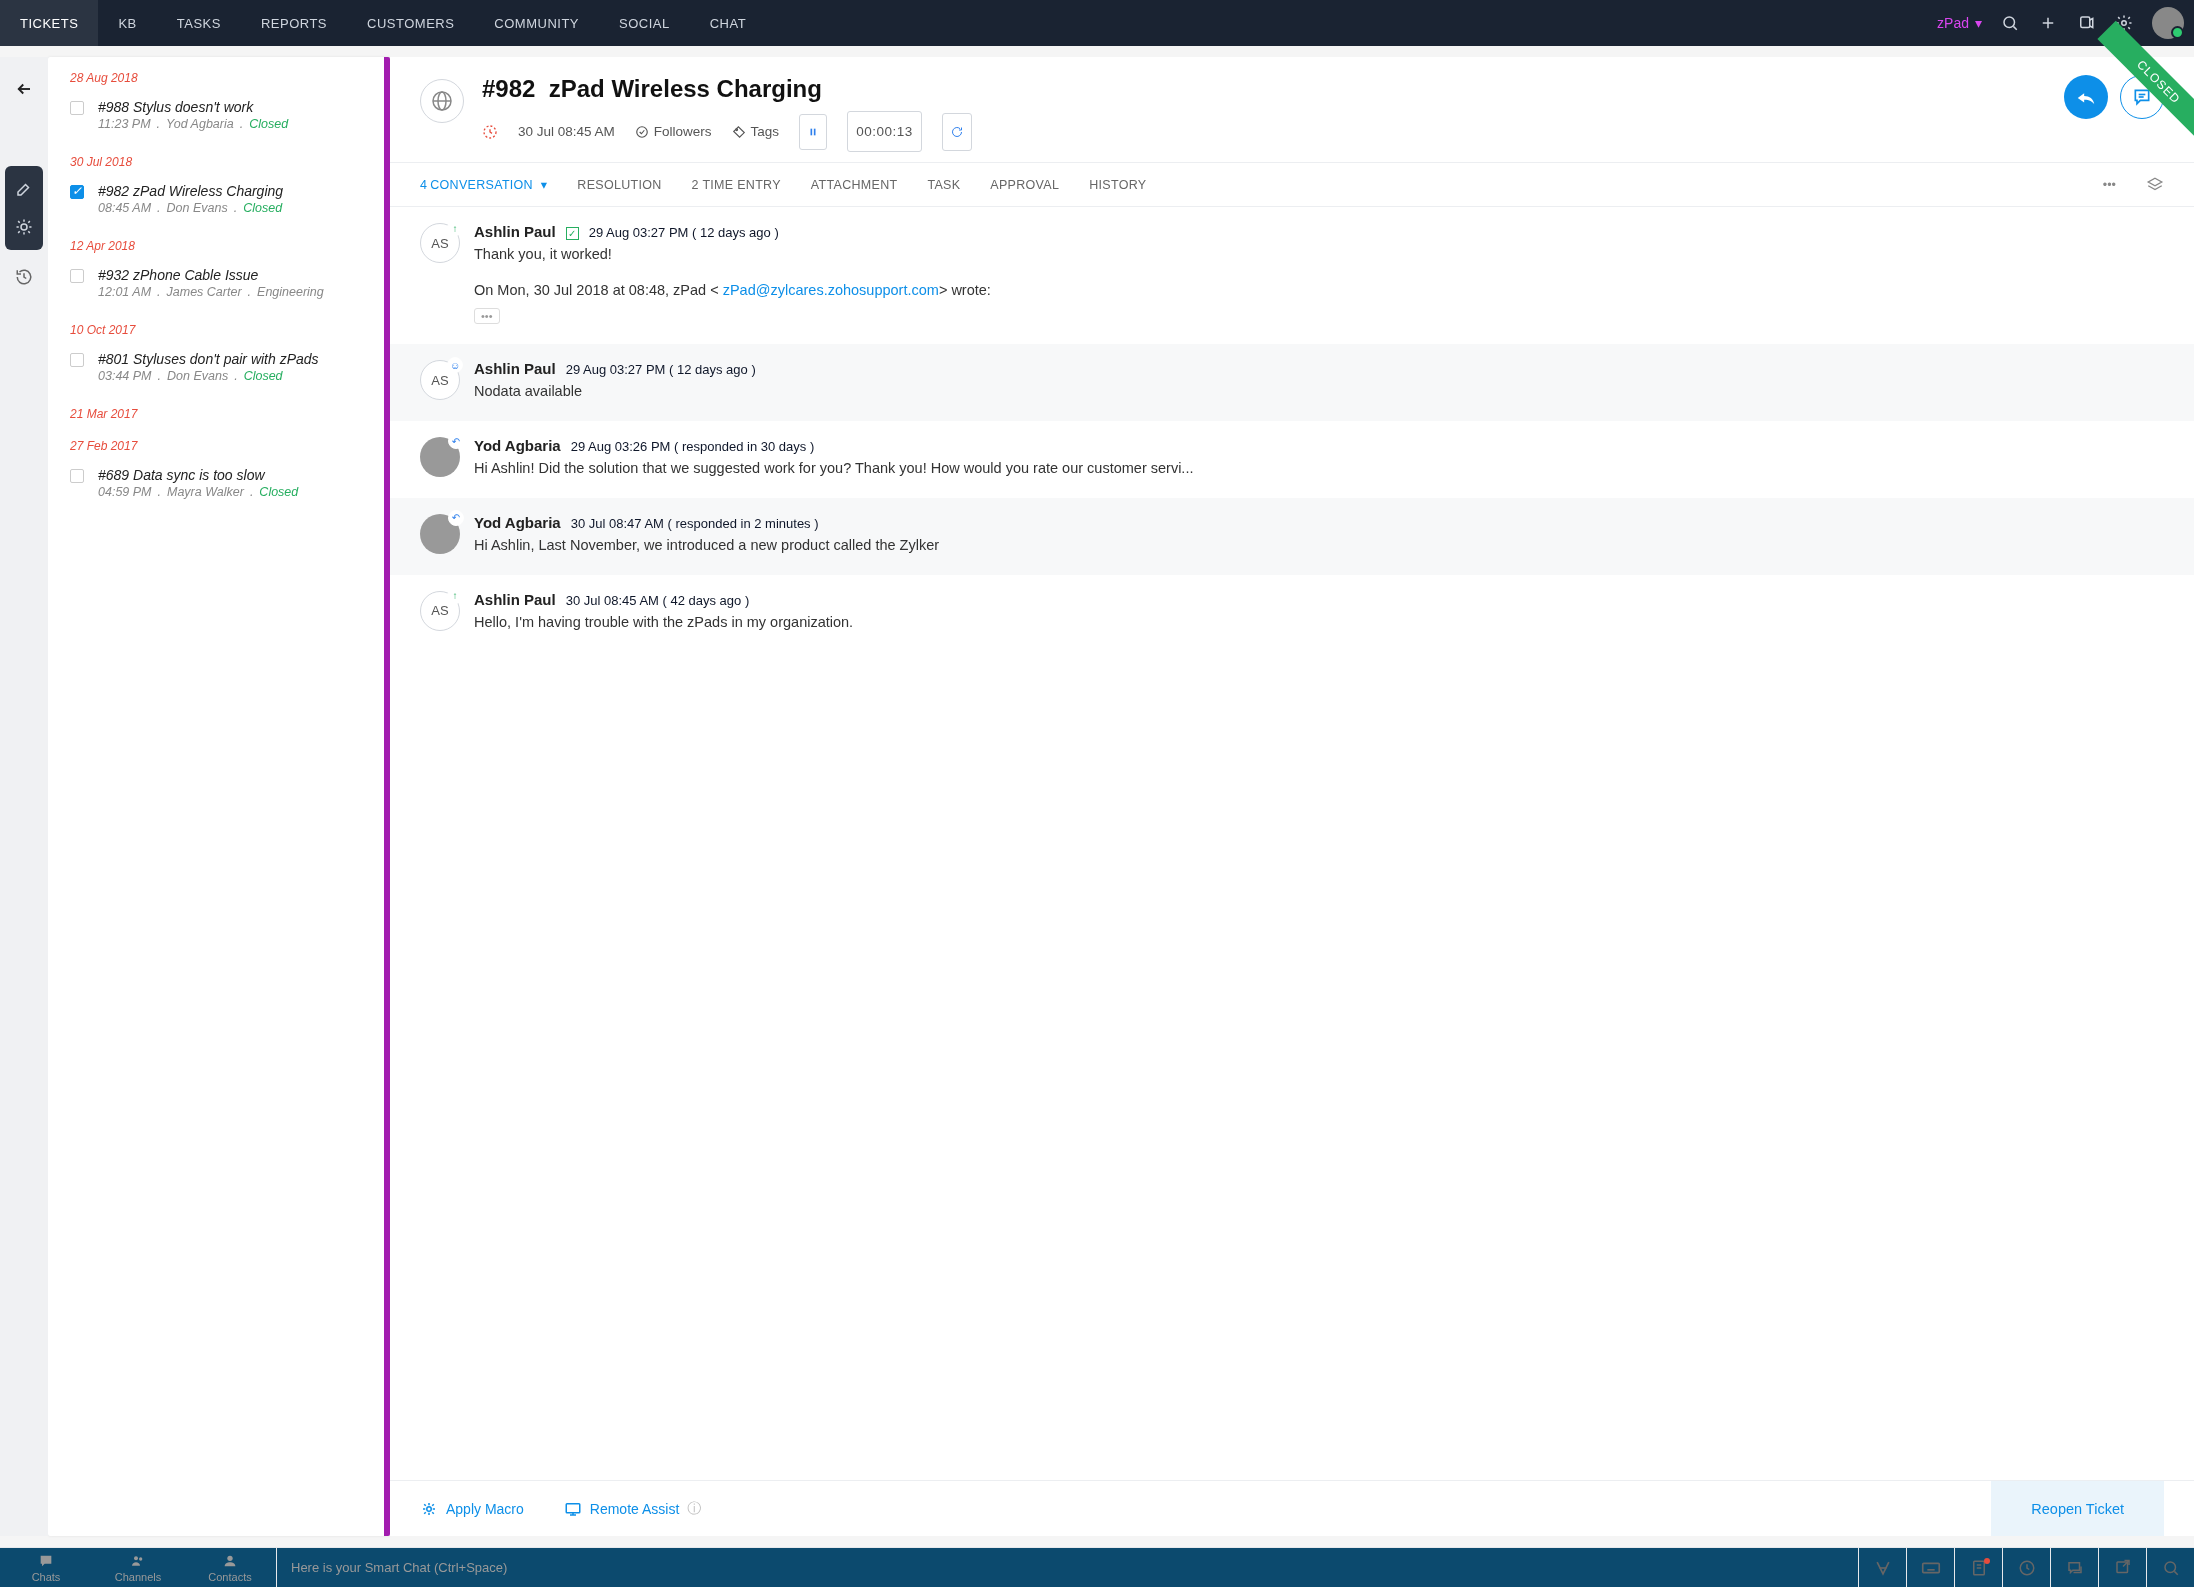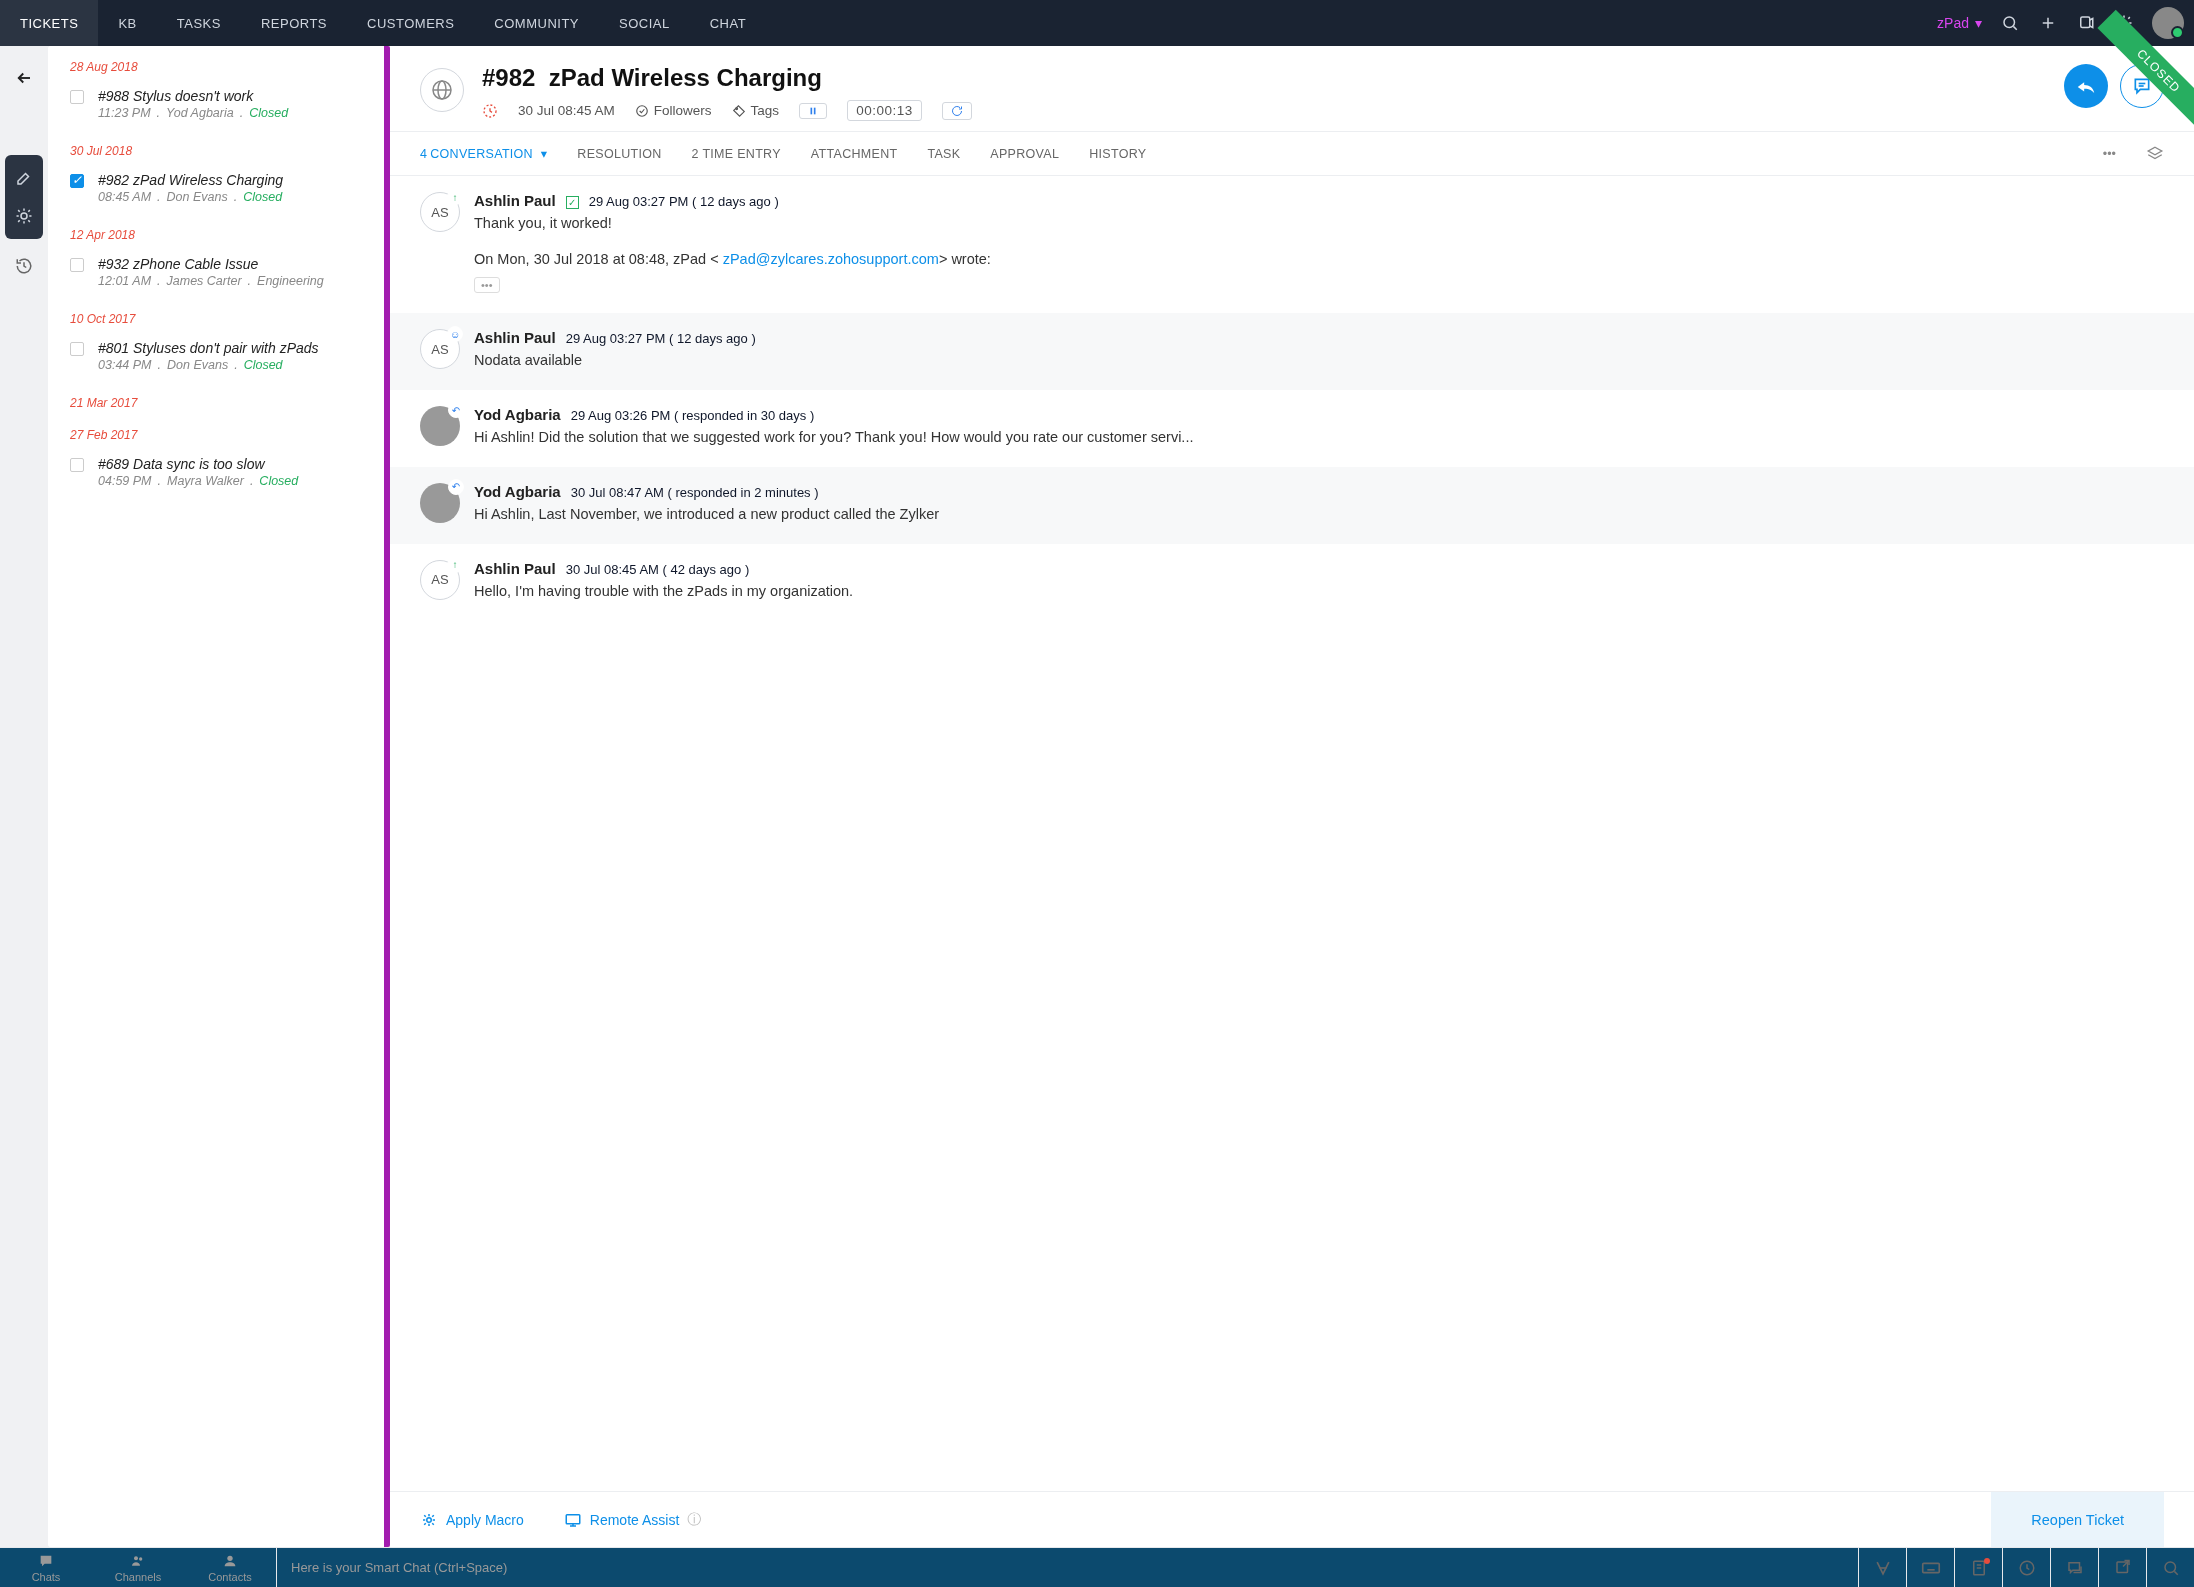--- a/index.html
+++ b/index.html
@@ -1,17 +1,17 @@
 <!DOCTYPE html>
 <html><head>
 <meta charset="utf-8">
 <style>
 * { box-sizing: border-box; margin: 0; padding: 0; }
 body { font-family: -apple-system, BlinkMacSystemFont, "Segoe UI", Helvetica, Arial, sans-serif; font-size: 14px; color: #333; background: #f5f5f5; overflow: hidden; }
-.app { display: flex; flex-direction: column; height: 100vh; width: 100vw; }
+.app { display: flex; flex-direction: column; height: 100vh; width: 100vw; gap: 11px; }
 
 
 .topnav { background: #1a2332; color: #fff; height: 46px; display: flex; align-items: center; padding: 0 10px 0 0; }
 .topnav .navtabs { display: flex; height: 100%; }
 .topnav .navtab { padding: 0 20px; display: flex; align-items: center; letter-spacing: 0.5px; font-size: 13px; color: #cfd5de; cursor: pointer; }
 .topnav .navtab.active { background: #2b3442; color: #fff; }
 .topnav-right { margin-left: auto; display: flex; align-items: center; gap: 18px; }
 .brand-select { color: #d946ef; font-size: 14px; display: flex; align-items: center; gap: 6px; cursor: pointer; }
 .iconbtn { width: 20px; height: 20px; display: inline-flex; align-items: center; justify-content: center; color: #cfd5de; cursor: pointer; }
 .iconbtn svg { width: 18px; height: 18px; }
@@ -44,21 +44,21 @@
 
 
 .detail { flex:1; display:flex; flex-direction:column; background:#fff; min-width:0; position:relative; }
 .closed-ribbon { position:absolute; top:12px; right:-38px; background:#27ae60; color:#fff; padding:6px 46px; font-size:12px; letter-spacing:1px; transform:rotate(45deg); z-index:5; }
 .detail-header { padding: 18px 30px 10px; border-bottom:1px solid #eceef1; display:flex; gap:18px; align-items:flex-start; }
 .channel-icon { width:44px; height:44px; border:1px solid #d3d7dd; border-radius:50%; display:flex; align-items:center; justify-content:center; color:#888; margin-top:4px; }
 .dh-main { flex:1; }
 .dh-title { font-size:24px; font-weight:700; color:#111; }
 .dh-row { display:flex; align-items:center; gap:20px; margin-top:8px; color:#555; font-size:13.5px; }
 .dh-row .overdue-icon { display:inline-flex; align-items:center; color:#e74c3c; }
-.dh-row .pill { border:1px solid #d3d7dd; padding:2px 8px; border-radius:3px; display:inline-flex; align-items:center; gap:6px; }
+.dh-row .pill { border:1px solid #d3d7dd; padding:12px 8px; border-radius:3px; display:inline-flex; align-items:center; gap:6px; }
 .dh-actions { display:flex; gap:12px; }
 .roundbtn { width:44px; height:44px; border-radius:50%; display:flex; align-items:center; justify-content:center; cursor:pointer; }
 .roundbtn.primary { background:#0d8fe8; color:#fff; }
 .roundbtn.outline { border:1.5px solid #0d8fe8; color:#0d8fe8; }
 
 
 .dtabs { display:flex; align-items:center; padding:0 30px; height:44px; border-bottom:1px solid #eceef1; gap:30px; font-size:12.5px; color:#666; }
 .dtabs .dtab { cursor:pointer; letter-spacing:0.3px; }
 .dtabs .dtab.active { color:#0d8fe8; }
 .dtabs .dtab .count { margin-right:3px; }

